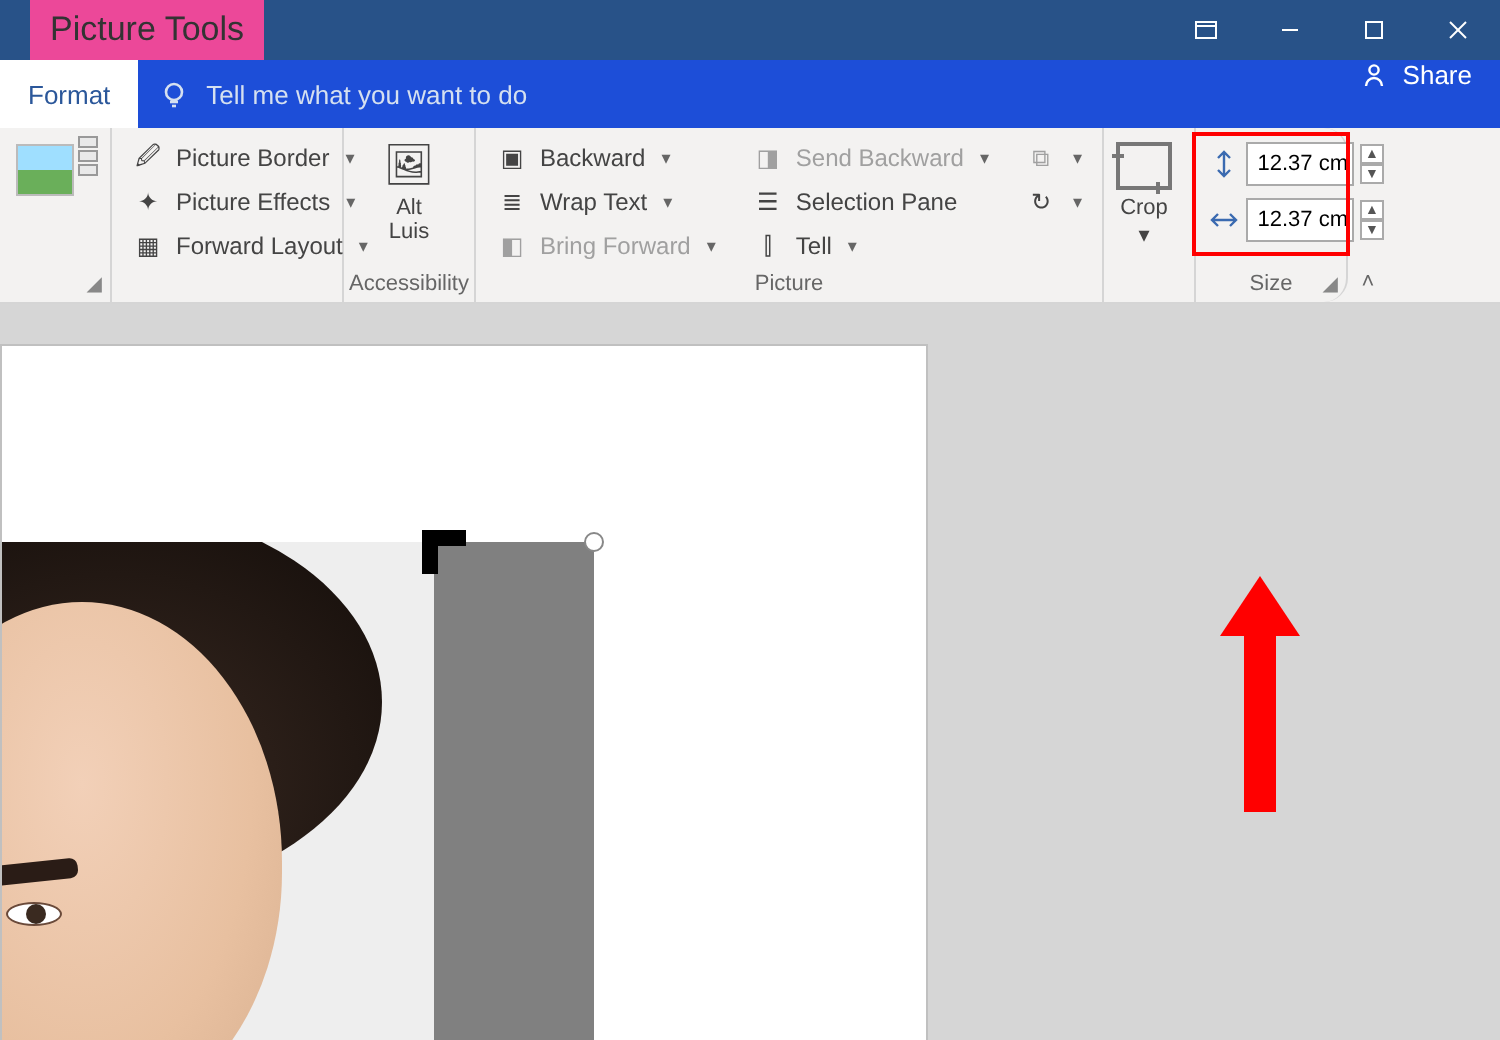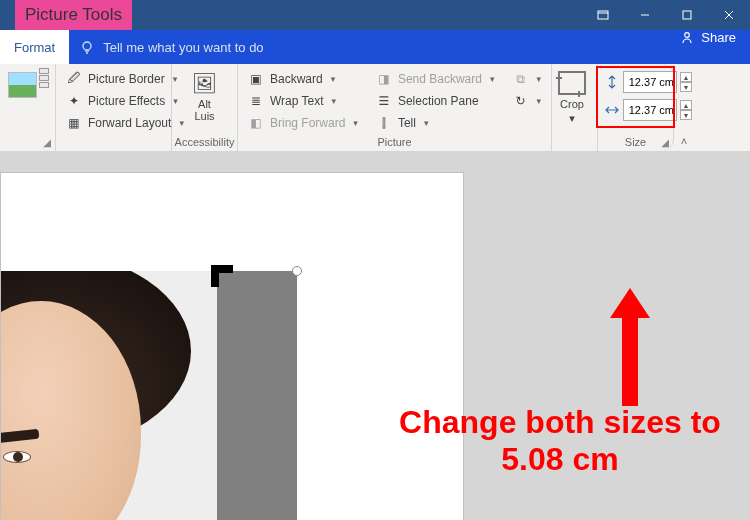--- a/index.html
+++ b/index.html
@@ -300,14 +300,13 @@
 
       <div class="crop-mark cm-top"></div>
 
     </div>
   </div>
 
   <div class="annot-arrow">
     <div class="head"></div>
     <div class="shaft"></div>
   </div>
-  <div class="annot-text">Change both sizes to 5.08 cm</div>
 </div>
 
 </body></html>

